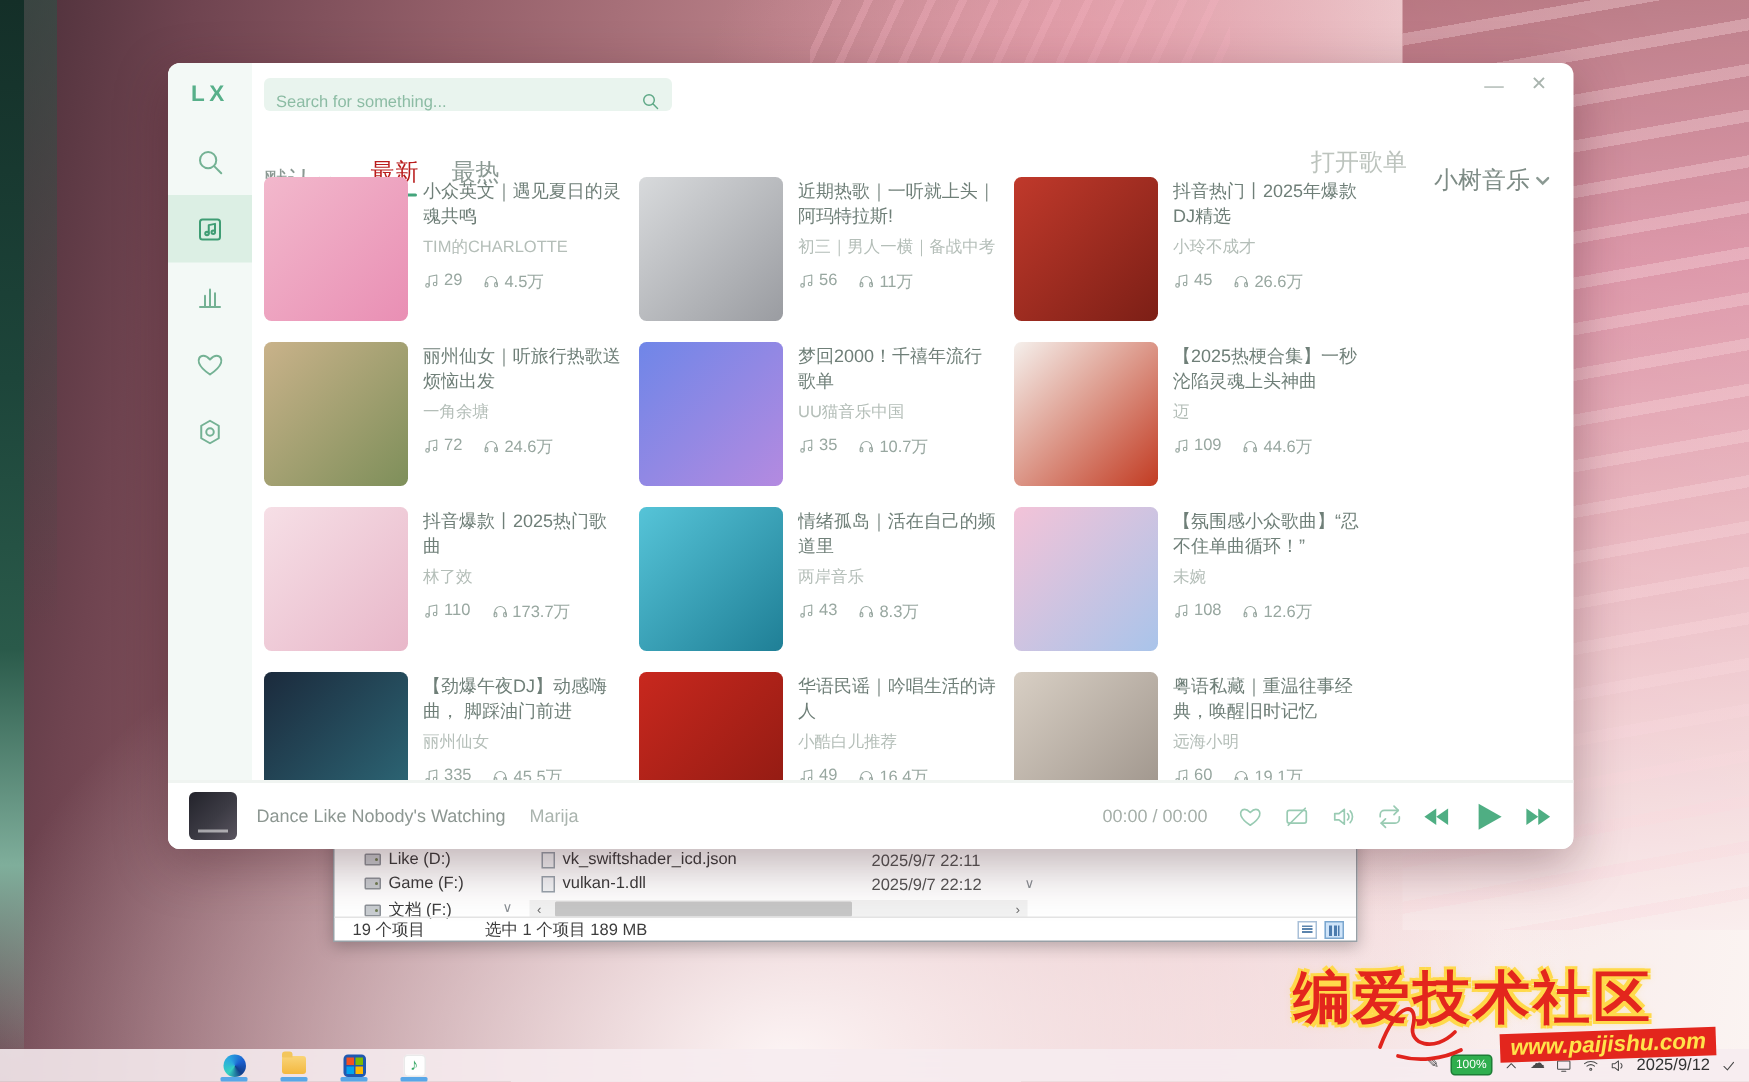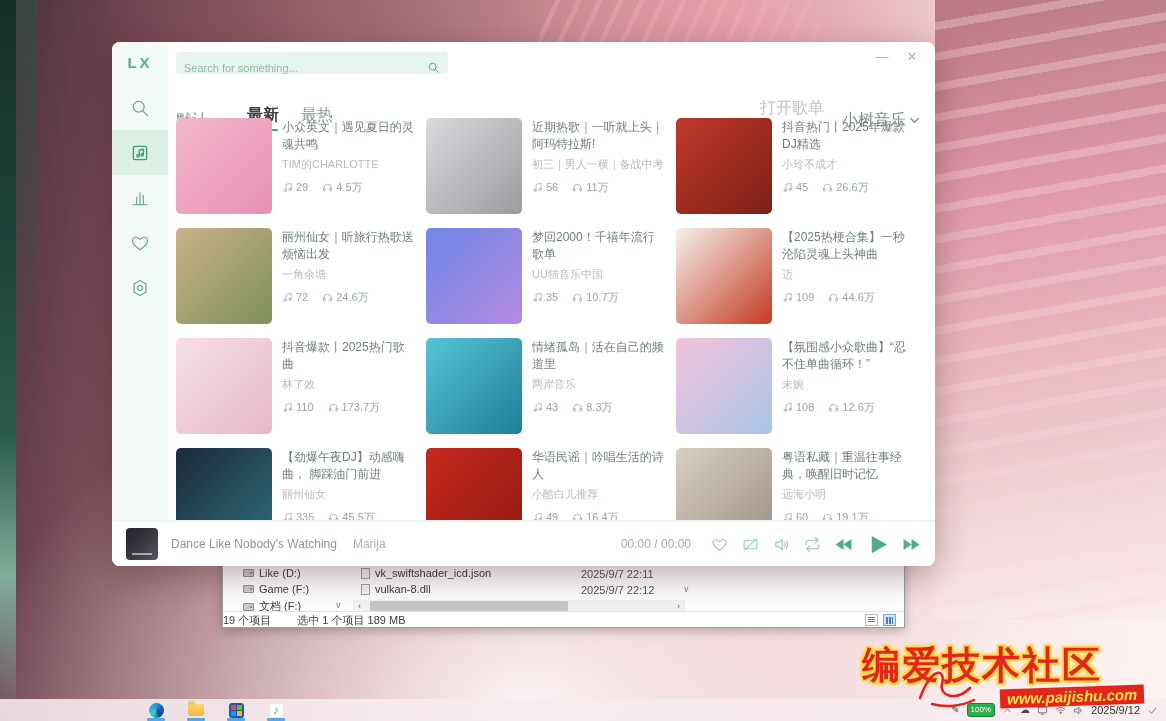--- a/index.html
+++ b/index.html
@@ -33,30 +33,30 @@
   .drv-ic::after { content:""; position:absolute; right:1px; top:2px; width:2px; height:2px; background:#6f7d52; border-radius:50%; }
   .file-ic { width:9px; height:11px; background:#f4f6f8; border:1px solid #9aa4ad; }
   .ex-date { position:absolute; color:#555; }
   .chev { color:#8a8f94; font-size:9px; line-height:1; }
   .hscroll { position:absolute; left:130px; top:59px; width:332px; height:12px; background:#f2f2f2;
     display:flex; align-items:center; }
   .hs-arrow { width:13px; text-align:center; color:#6e6e6e; font-size:9px; line-height:12px; }
   .hs-track { flex:1; height:12px; position:relative; }
   .hs-thumb { position:absolute; left:4px; top:1px; width:198px; height:10px; background:#c7c7c7; border-radius:1px; }
   .ex-status { position:absolute; left:0; right:0; top:70px; height:18px; border-top:1px solid #e4e4e4;
-    display:flex; align-items:center; gap:26px; }
+    display:flex; gap:40px; padding-left:12px; }
   .view-toggles { position:absolute; right:8px; top:73px; display:flex; gap:5px; }
   .vt { width:13px; height:12px; border:1px solid #a9c0d8; display:flex; align-items:center; justify-content:center; }
   .vt.active { background:#cfe4f9; border-color:#7ba7cf; }
   .vt i { display:block; width:7px; height:6px;
     background:linear-gradient(180deg,#5b84ad 0 1px,transparent 1px 2px,#5b84ad 2px 3px,transparent 3px 4px,#5b84ad 4px 5px,transparent 5px); }
   .vt.active i { background:repeating-linear-gradient(90deg,#4d7cae 0 2px,transparent 2px 3px); height:7px; }
 
   
-  .win { position:absolute; left:112px; top:42px; width:823px; height:524px; background:#fff;
+  .win { position:absolute; left:112px; top:42px; width:937px; height:524px; background:#fff;
     border-radius:8px; box-shadow:0 10px 34px rgba(60,20,30,.35); z-index:3; overflow:hidden; }
   .side { position:absolute; left:0; top:0; width:56px; height:100%; background:#f3f9f6; }
   .logo { text-align:center; padding-top:12px; font-size:15px; font-weight:bold; color:#57b08a; letter-spacing:3px; }
   .side-icons { display:flex; flex-direction:column; align-items:center; margin-top:14px; }
   .side-btn { width:56px; height:45px; display:flex; align-items:center; justify-content:center; cursor:pointer; }
   .side-btn svg { width:20px; height:20px; stroke:#74b294; stroke-width:1.6; fill:none; stroke-linecap:round; stroke-linejoin:round; }
   .side-btn.active { background:#dcefe4; }
   .side-btn.active svg { stroke:#3f9d74; }
 
   .search { position:absolute; left:64px; top:10px; width:272px; height:22px; background:#e9f4ee;
@@ -67,21 +67,21 @@
   .search svg { width:13px; height:13px; stroke:#5ea886; stroke-width:1.8; fill:none; stroke-linecap:round; }
 
   .win-btn { position:absolute; top:4px; width:26px; height:20px; display:flex; align-items:center; justify-content:center;
     color:#a9b4ae; font-size:13px; cursor:pointer; }
   .win-min { right:40px; } .win-close { right:10px; }
 
   .tabrow { position:absolute; left:64px; top:44px; right:16px; display:flex; align-items:flex-end; font-size:16px; color:#8b9993; }
   .sort { display:flex; align-items:center; gap:4px; margin-right:26px; cursor:pointer; }
   .sort svg, .src svg { width:9px; height:9px; stroke:#8b9993; stroke-width:1.8; fill:none; stroke-linecap:round; }
   .tab { margin-right:22px; padding-bottom:5px; cursor:pointer; position:relative; }
-  .tab.active { color:#404040;font-weight:bold; }
+  .tab.active { color:#b91c1c; }
   .tab.active::after { content:""; position:absolute; left:1px; right:1px; bottom:0; height:2px; background:#44a57c; border-radius:2px; }
   .tab-right { margin-left:auto; display:flex; align-items:center; gap:18px; }
   .open-list { color:#bcc3bd; cursor:pointer; }
   .src { display:flex; align-items:center; gap:4px; color:#7e8c86; cursor:pointer;margin-top:24px; }
 
   .grid { position:absolute; left:64px; top:76px; width:744px; bottom:0; overflow:hidden;
     display:grid; grid-template-columns:repeat(3,1fr); grid-auto-rows:96px; row-gap:14px; column-gap:6px; }
   .card { display:flex; cursor:pointer; }
   .card-art { flex:0 0 96px; width:96px; height:96px; border-radius:5px; }
   .card-info { padding:1px 4px 0 10px; min-width:0; }
@@ -161,21 +161,21 @@
   </div>
   <span class="chev" style="position:absolute; left:112px; top:60px;">∨</span>
 
   <div class="ex-item" style="left:138px; top:26px;">
     <span class="file-ic"></span>
     <span>vk_swiftshader_icd.json</span>
   </div>
   <span class="ex-date" style="left:358px; top:27px;">2025/9/7 22:11</span>
   <div class="ex-item" style="left:138px; top:42px;">
     <span class="file-ic"></span>
-    <span>vulkan-8.dll</span>
+    <span>vulkan-1.dll</span>
   </div>
   <span class="ex-date" style="left:358px; top:43px;">2025/9/7 22:12</span>
   <span class="chev" style="position:absolute; left:460px; top:44px;">∨</span>
 
   <div class="hscroll">
     <span class="hs-arrow">‹</span>
     <span class="hs-track">
         <span class="hs-thumb"></span>
       </span>
     <span class="hs-arrow">›</span>

